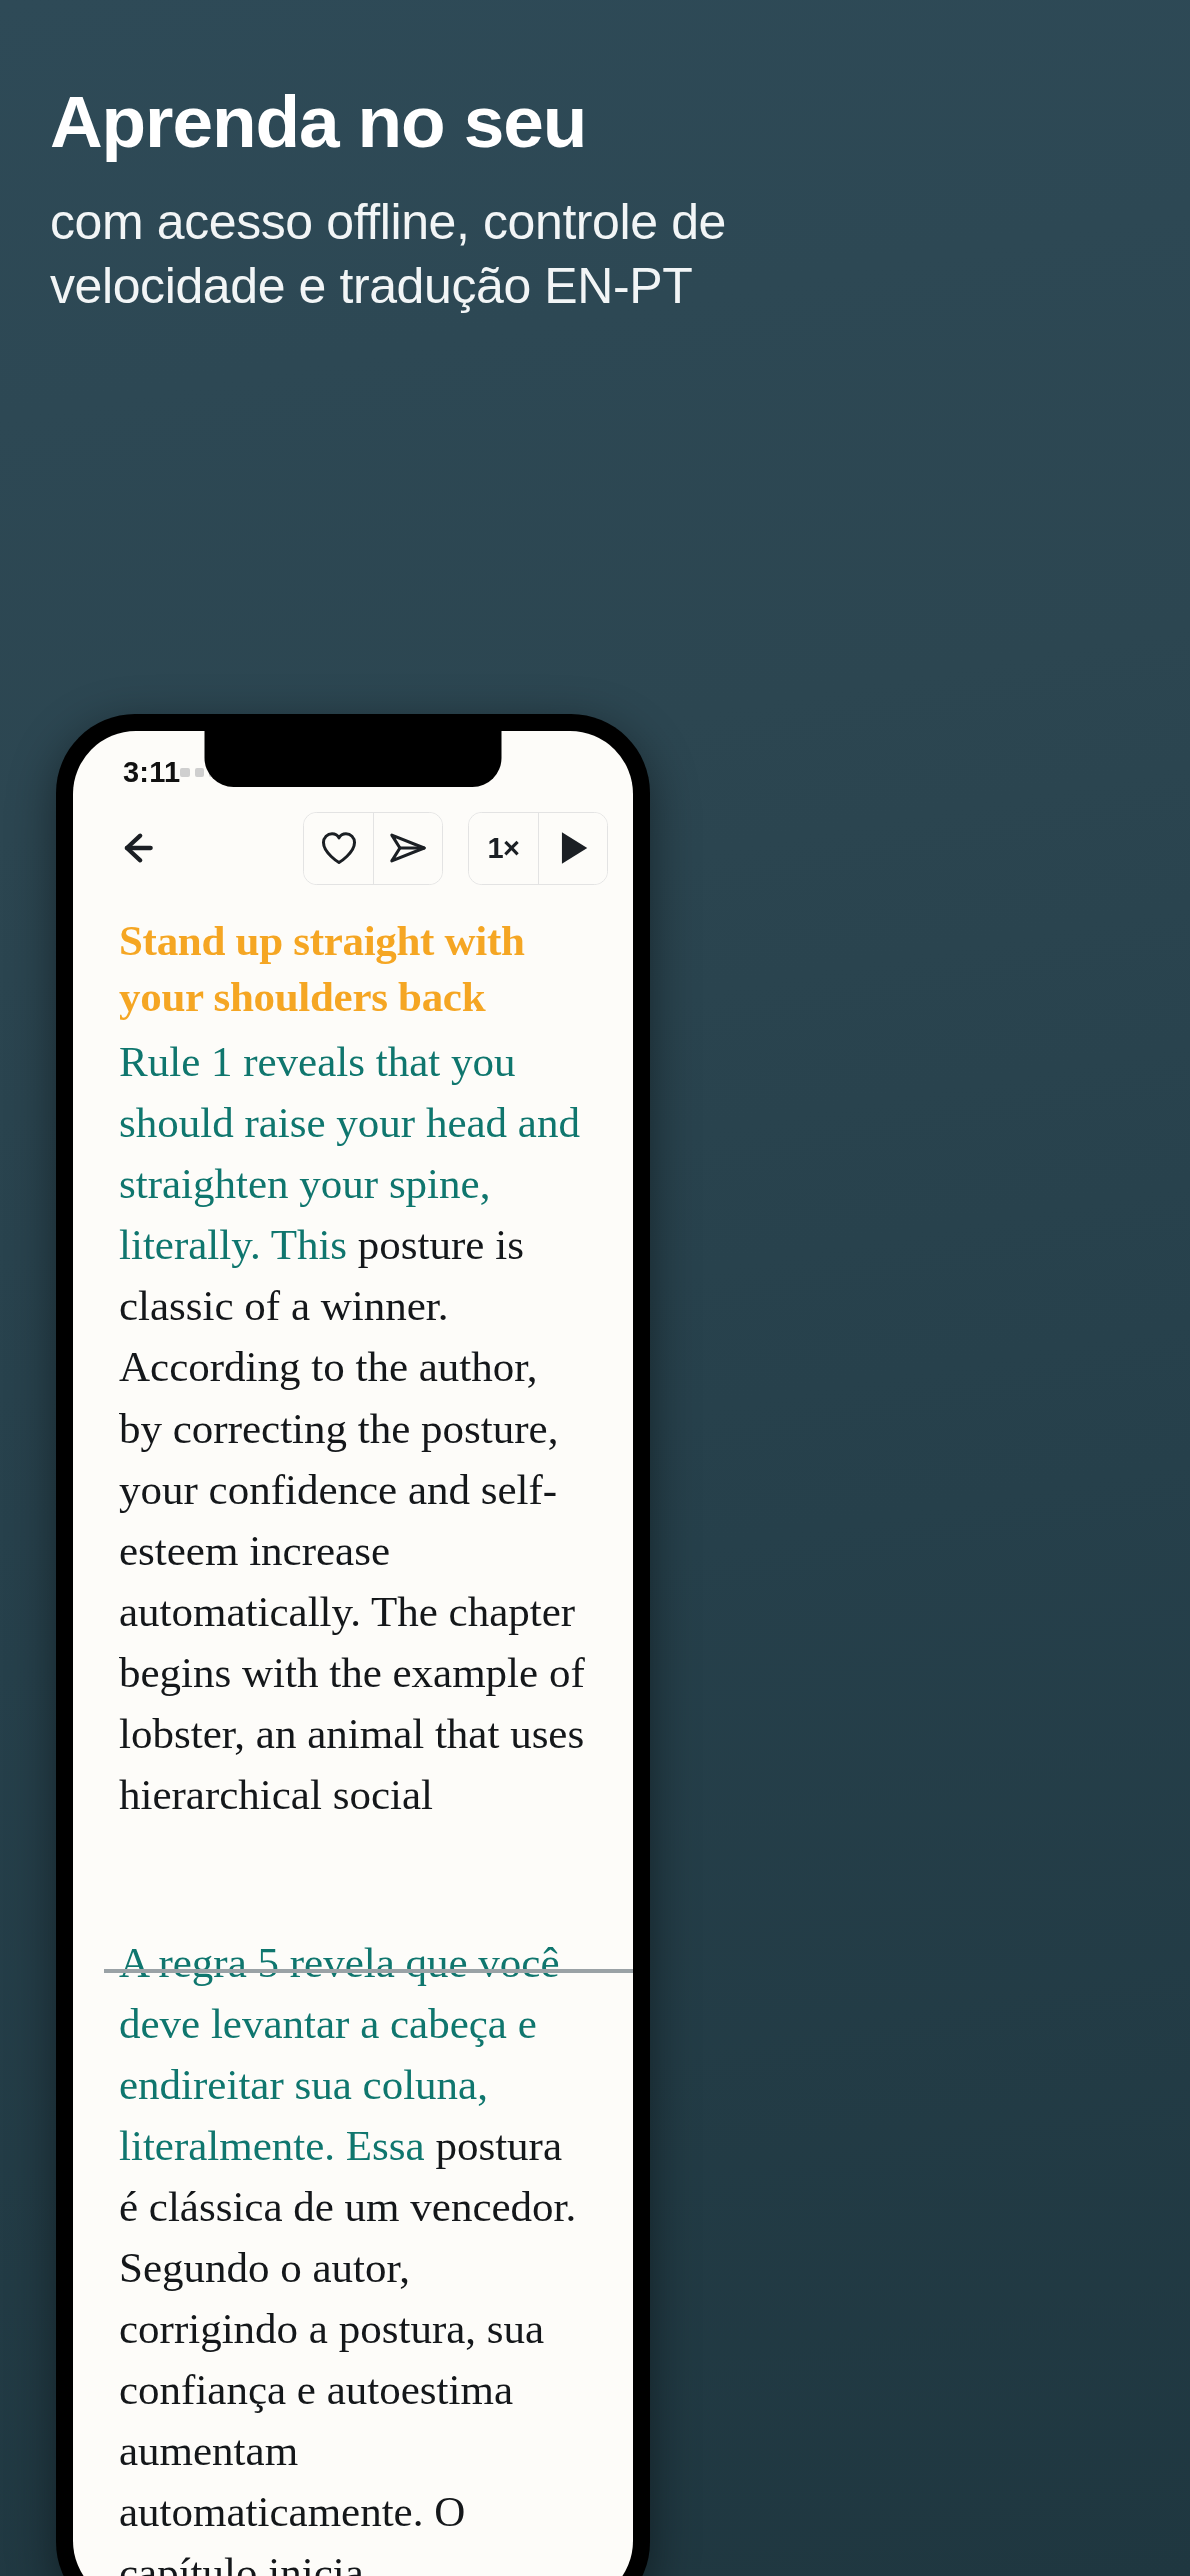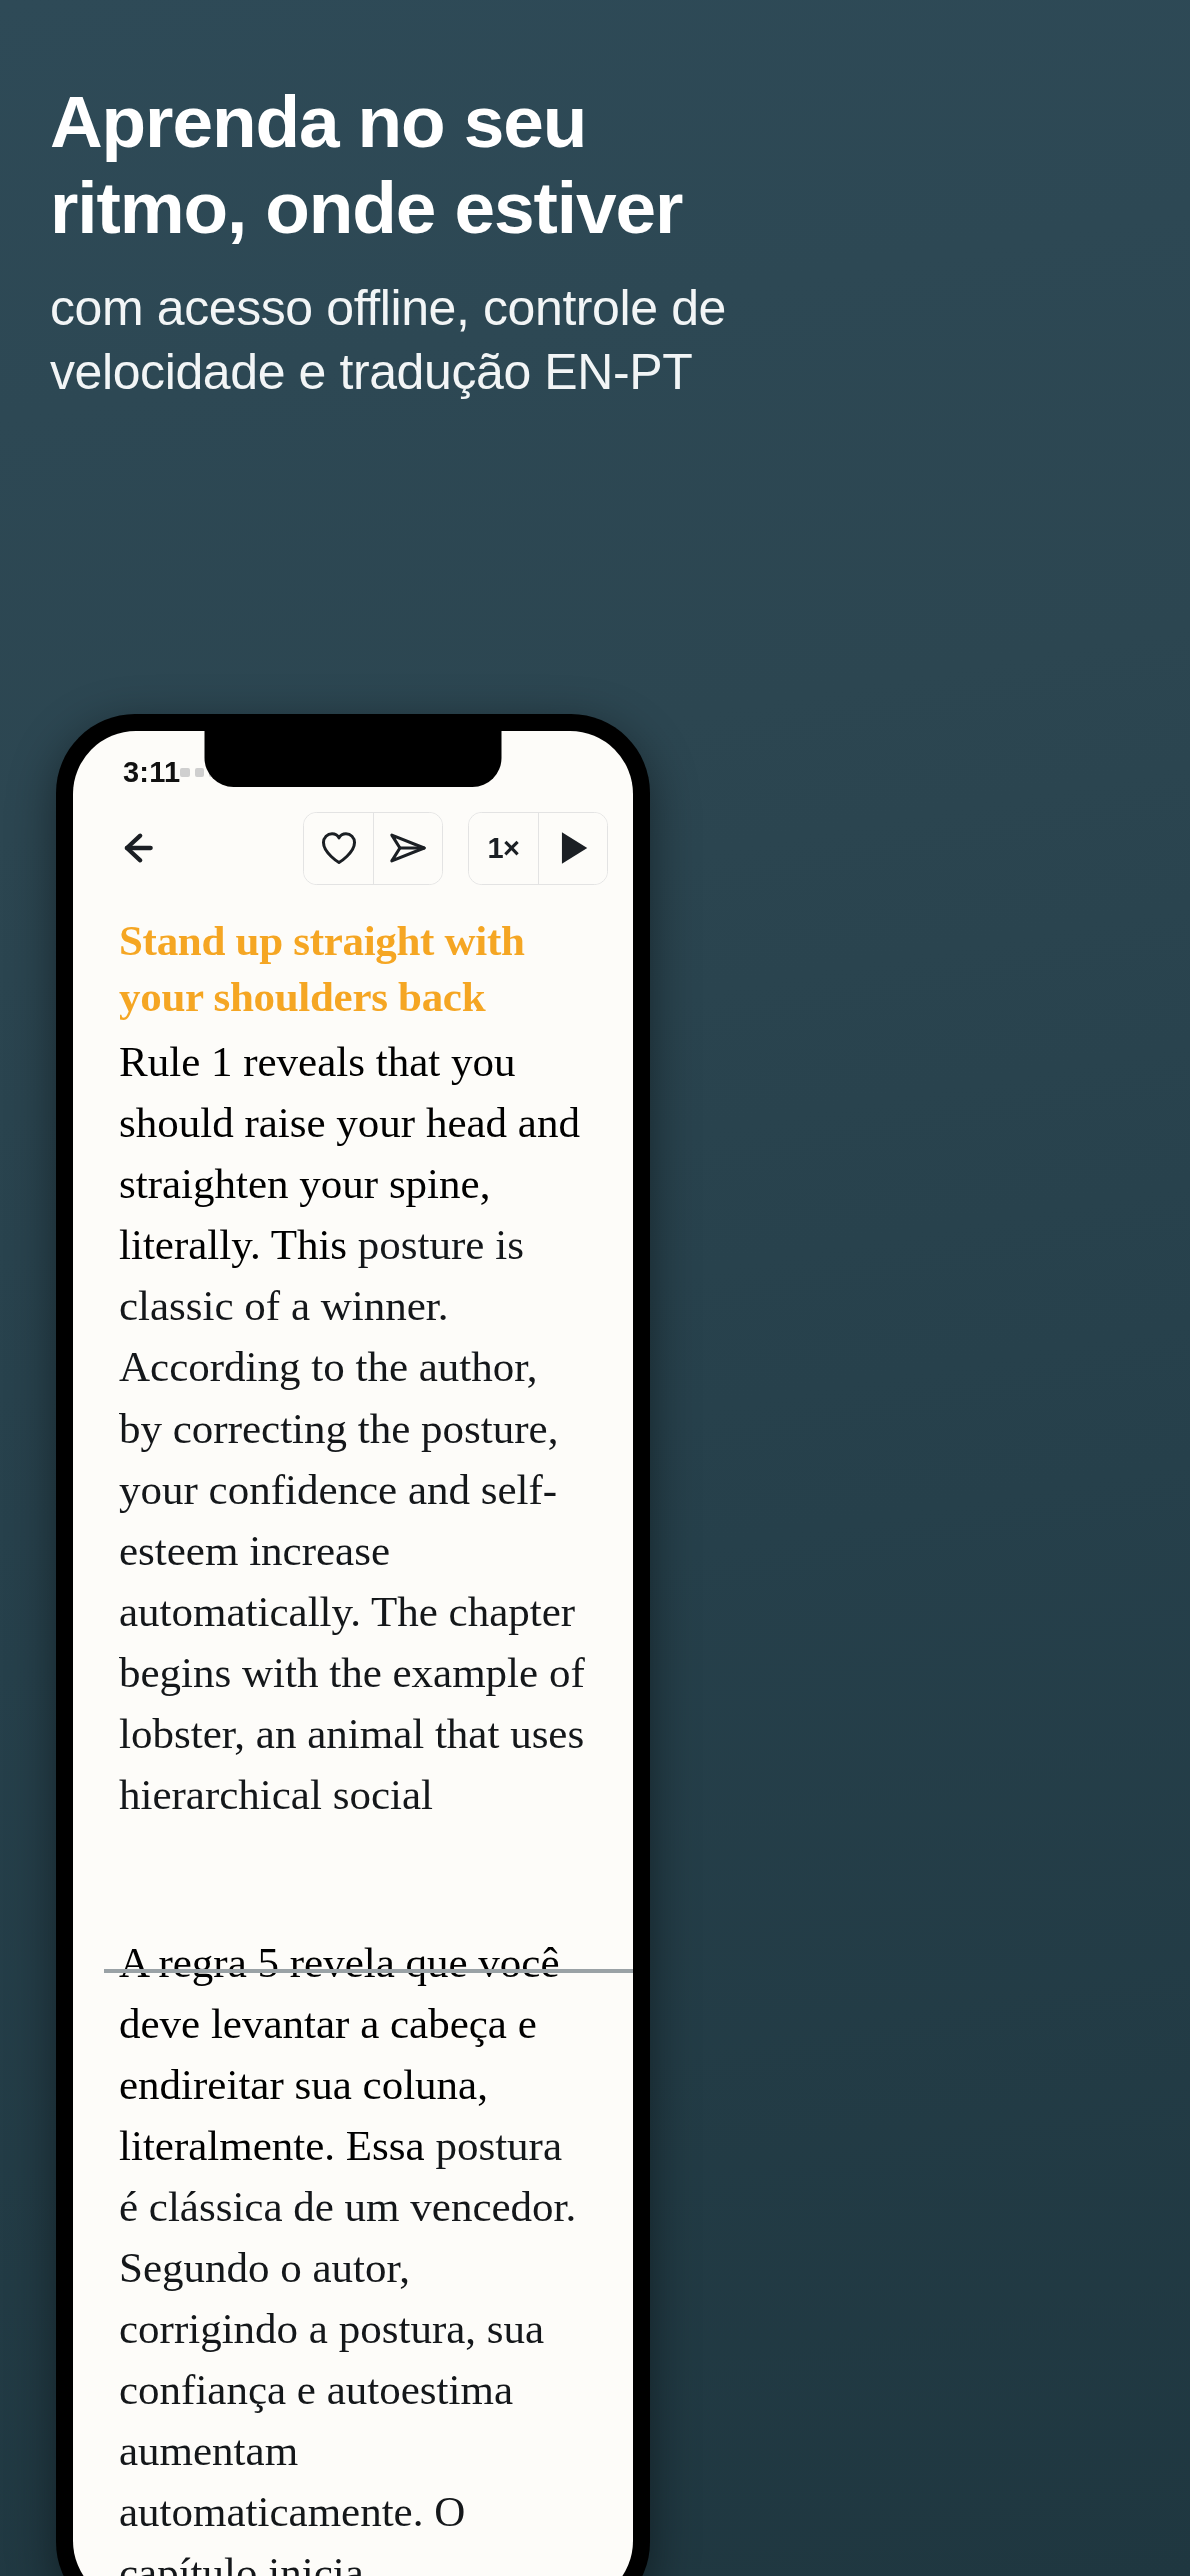--- a/index.html
+++ b/index.html
@@ -145,39 +145,38 @@
     color:#f5a623;
     letter-spacing: -0.3px;
   }
   .sec-body {
     font-family: "Liberation Serif", serif;
     font-size: 43px;
     line-height: 1.42;
     color:#14171a;
     margin-top: 7.7px;
   }
-  .spoken { color:#000000; }
+  .spoken { color:#0f766e; }
 
   .divider {
     position:absolute;
     left: 31px;
     right: 0;
     height: 3.8px;
     background:#9aa2a6;
   }
   .pt-block { margin-top: 56px; }
   .pt-title { font-size: 42px; }
 </style>
 </head>
 <body>
 
 <div class="promo">
   <div class="promo-title">
     <div>Aprenda no seu</div>
-    <div>ritmo, onde estiver</div>
   </div>
   <div class="promo-sub">
     <div>com acesso offline, controle de</div>
     <div>velocidade e tradução EN-PT</div>
   </div>
 </div>
 
 <div class="phone-wrap">
   <div class="phone-body">
     <div class="phone-screen">

